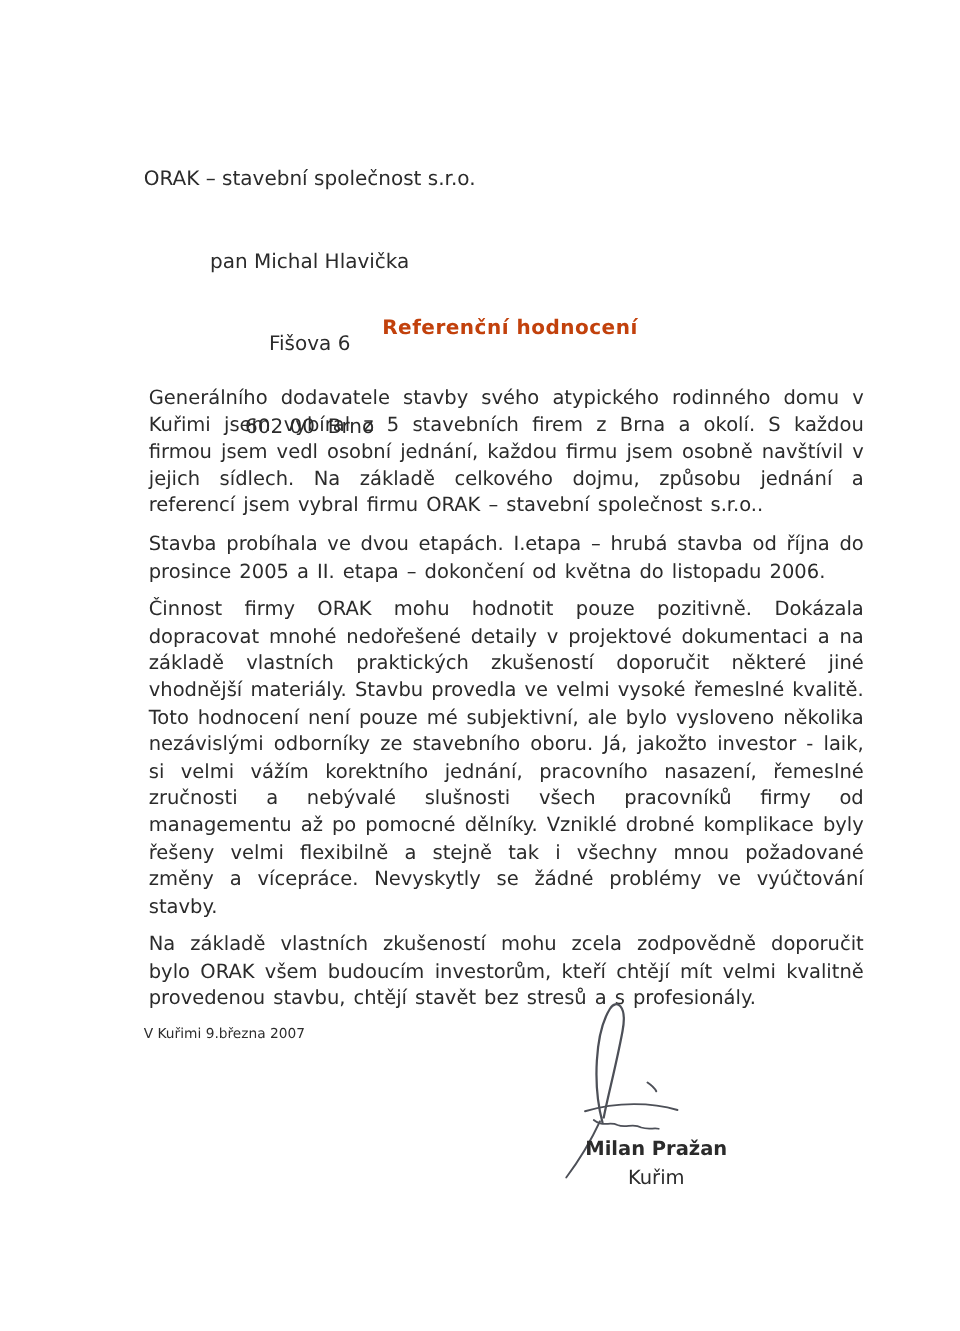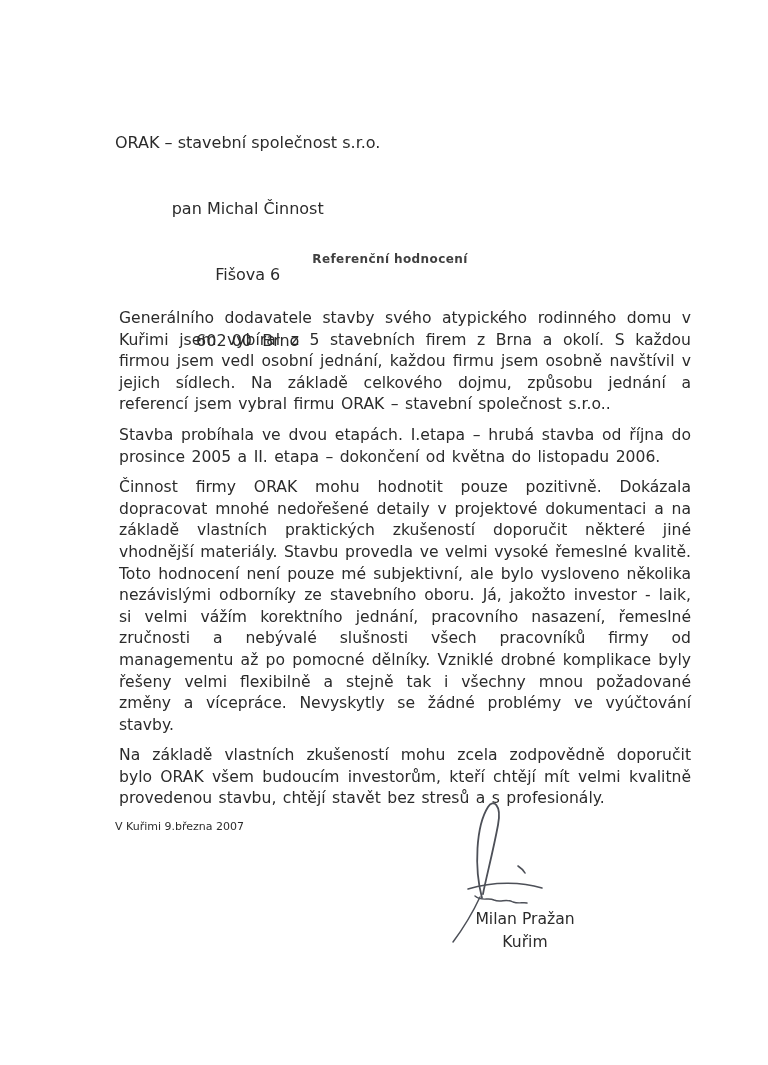--- a/index.html
+++ b/index.html
@@ -17,28 +17,28 @@
     position: absolute;
     left: 115px;
     top: 88px;
     font-size: 16px;
     line-height: 22px;
     white-space: pre;
     text-align: center;
   }
   .letter-title {
     position: absolute;
-    left: 102px;
+    left: 120px;
     top: 252px;
     width: 576px;
     text-align: center;
-    font-size: 12px;
+    font-size: 16px;
     font-weight: bold;
     letter-spacing: 0.4px;
-    color: #404040;
+    color: #c2410c;
   }
   .body-text {
     position: absolute;
     left: 115px;
     top: 308px;
     width: 576px;
     font-size: 15.6px;
     line-height: 21.6px;
   }
   .body-text p {
@@ -67,39 +67,40 @@
     pointer-events: none;
   }
   .sig-name {
     position: absolute;
     left: 10px;
     top: 108px;
     width: 190px;
     text-align: center;
     font-size: 15.6px;
     line-height: 23px;
+    font-weight: bold;
   }
   .sig-city {
     position: absolute;
     left: 10px;
     top: 131px;
     width: 190px;
     text-align: center;
     font-size: 15.6px;
     line-height: 23px;
   }
 </style>
 </head>
 <body>
 
 <div class="page">
 
   <div class="address">
     <div>ORAK – stavební společnost s.r.o.</div>
-    <div>pan Michal Činnost</div>
+    <div>pan Michal Hlavička</div>
     <div>Fišova 6</div>
     <div>602 00  Brno</div>
   </div>
 
   <div class="letter-title">Referenční hodnocení</div>
 
   <div class="body-text">
     <p>Generálního dodavatele stavby svého atypického rodinného domu v Kuřimi jsem vybíral z 5 stavebních firem z Brna a okolí. S každou firmou jsem vedl osobní jednání, každou firmu jsem osobně navštívil v jejich sídlech. Na základě celkového dojmu, způsobu jednání a referencí jsem vybral firmu ORAK – stavební společnost s.r.o..</p>
     <p>Stavba probíhala ve dvou etapách. I.etapa – hrubá stavba od října do prosince 2005 a II. etapa – dokončení od května do listopadu 2006.</p>
     <p>Činnost firmy ORAK mohu hodnotit pouze pozitivně. Dokázala dopracovat mnohé nedořešené detaily v projektové dokumentaci a na základě vlastních praktických zkušeností doporučit některé jiné vhodnější materiály. Stavbu provedla ve velmi vysoké řemeslné kvalitě. Toto hodnocení není pouze mé subjektivní, ale bylo vysloveno několika nezávislými odborníky ze stavebního oboru. Já, jakožto investor - laik, si velmi vážím korektního jednání, pracovního nasazení, řemeslné zručnosti a nebývalé slušnosti všech pracovníků firmy od managementu až po pomocné dělníky. Vzniklé drobné komplikace byly řešeny velmi flexibilně a stejně tak i všechny mnou požadované změny a vícepráce. Nevyskytly se žádné problémy ve vyúčtování stavby.</p>

